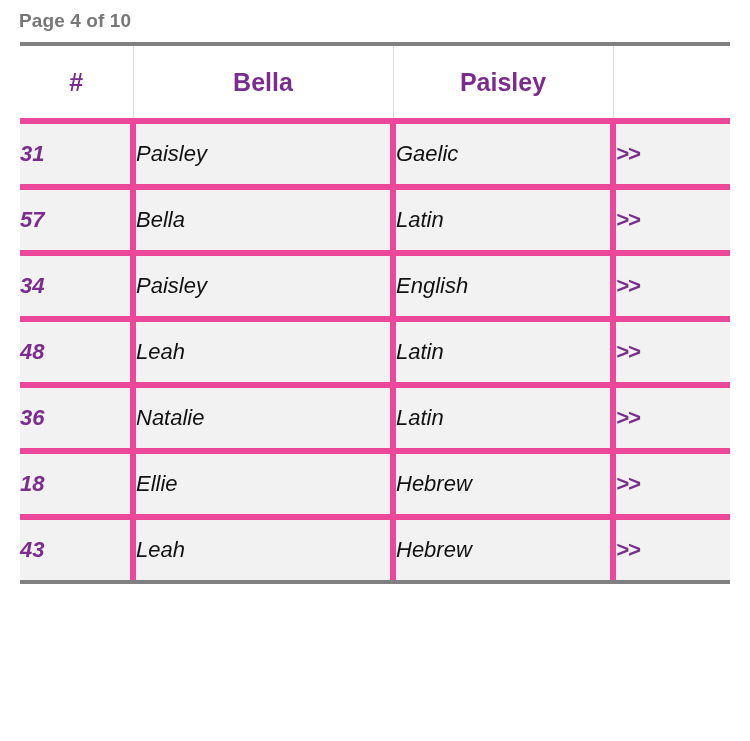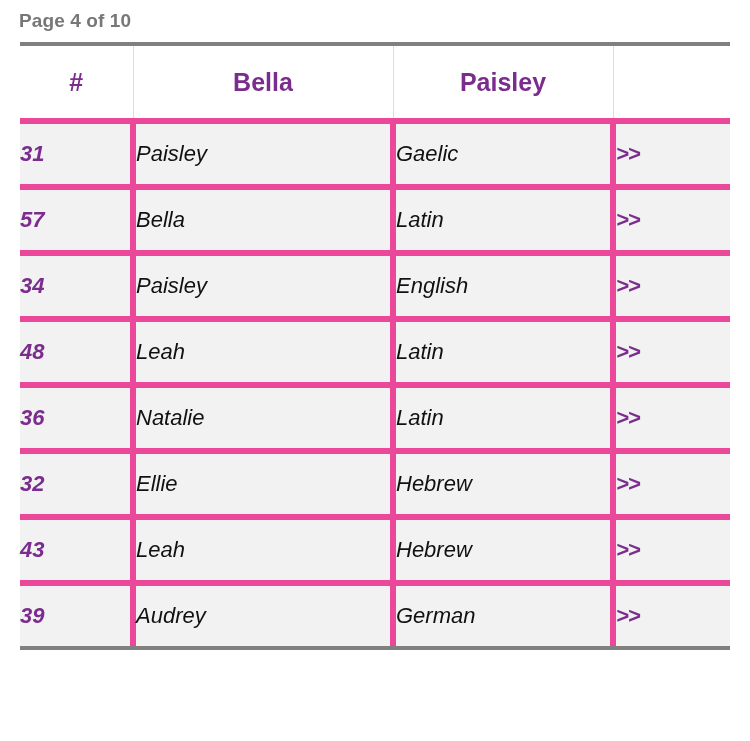--- a/index.html
+++ b/index.html
@@ -144,34 +144,28 @@
             <td class="cell-origin">Latin</td>
             <td class="cell-action"><a class="next-link">&gt;&gt;</a></td>
           </tr>
           <tr>
             <td class="cell-num">36</td>
             <td class="cell-name">Natalie</td>
             <td class="cell-origin">Latin</td>
             <td class="cell-action"><a class="next-link">&gt;&gt;</a></td>
           </tr>
           <tr>
-            <td class="cell-num">32</td>
+            <td class="cell-num">18</td>
             <td class="cell-name">Ellie</td>
             <td class="cell-origin">Hebrew</td>
             <td class="cell-action"><a class="next-link">&gt;&gt;</a></td>
           </tr>
           <tr>
             <td class="cell-num">43</td>
             <td class="cell-name">Leah</td>
             <td class="cell-origin">Hebrew</td>
             <td class="cell-action"><a class="next-link">&gt;&gt;</a></td>
           </tr>
-          <tr>
-            <td class="cell-num">39</td>
-            <td class="cell-name">Audrey</td>
-            <td class="cell-origin">German</td>
-            <td class="cell-action"><a class="next-link">&gt;&gt;</a></td>
-          </tr>
         </tbody>
     </table>
   </div>
 
 </div>
 
 </body></html>

